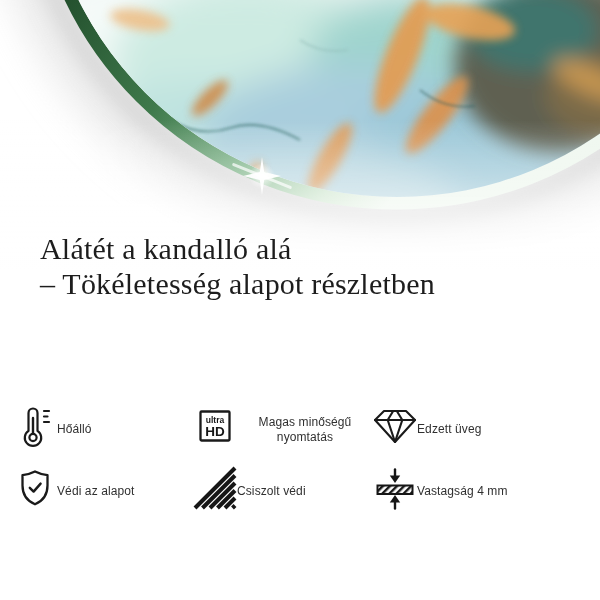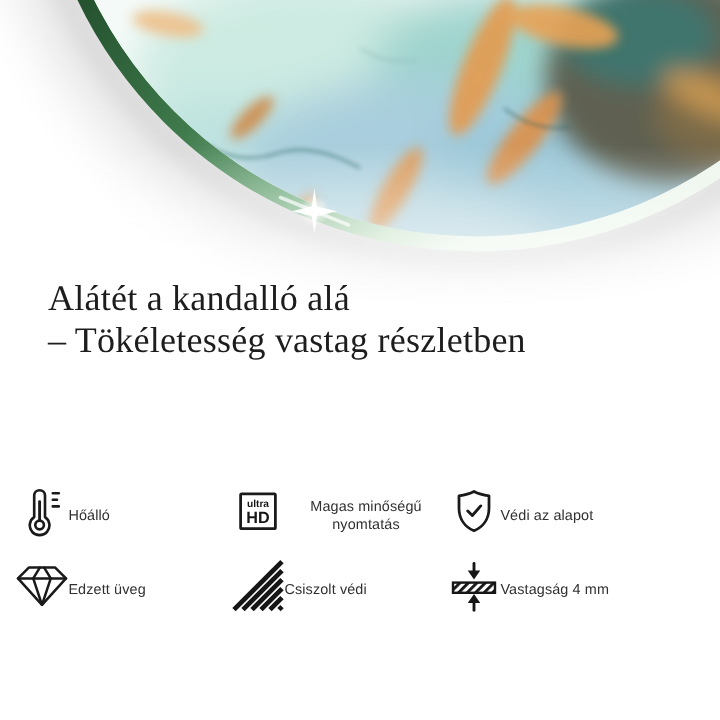--- a/index.html
+++ b/index.html
@@ -122,21 +122,21 @@
       <g>
         <circle cx="262" cy="176" r="13" fill="url(#glowG)"></circle>
         <rect x="230" y="174.5" width="64" height="3" rx="1.5" fill="#ffffff" opacity="0.7" transform="rotate(22 262 176)"></rect>
         <path d="M262 157 L264.2 172 L281 176 L264.2 180 L262 195 L259.8 180 L243 176 L259.8 172 Z" fill="#ffffff" opacity="0.95"></path>
       </g>
     </svg>
   </div>
 
   <h1 class="title">
     <span>Alátét a kandalló alá</span>
-    <span>– Tökéletesség vastag részletben</span>
+    <span>– Tökéletesség alapot részletben</span>
   </h1>
 
   <p class="desc">
     </p>
     <div>A termék kiváló minőségű, 4 mm vastag edzett üvegből készült, amely kiemeli a nyomtatás</div>
     <div>színmélységét és elegáns fényt biztosít. Magas hőmérsékletálló, és védi a sérülésektől, így</div>
     <div>hosszú évekre biztosítja a kandalló körüli teret.</div>
   <p></p>
 
   <div class="features">
@@ -159,37 +159,37 @@
           <rect x="7.5" y="7.5" width="29" height="29" rx="1" fill="none" stroke="#1a1a1a" stroke-width="2.3"></rect>
           <text x="22" y="18.5" text-anchor="middle" font-family="Liberation Sans, sans-serif" font-size="8.5" font-weight="700" fill="#161616">ultra</text>
           <text x="22" y="31.5" text-anchor="middle" font-family="Liberation Sans, sans-serif" font-size="13.5" font-weight="700" fill="#161616">HD</text>
         </svg>
       </div>
       <div class="flabel">Magas minőségű nyomtatás</div>
     </div>
 
     <div class="feature">
       <div class="icon-wrap">
-        <svg width="44" height="44" viewBox="0 0 44 44" fill="none" stroke="#1a1a1a" stroke-width="2.3" stroke-linecap="round" stroke-linejoin="round">
-          <path d="M22 5.5 C25.5 7.3 30.5 8.6 34.5 9.2 V19.5 C34.5 28.6 29.3 35.2 22 38.3 C14.7 35.2 9.5 28.6 9.5 19.5 V9.2 C13.5 8.6 18.5 7.3 22 5.5 Z"></path>
-          <path d="M16.8 21.8 L20.6 25.6 L27.6 17.6" stroke-width="2.4"></path>
-        </svg>
-      </div>
-      <div class="flabel">Védi az alapot</div>
-    </div>
-
-    <div class="feature">
-      <div class="icon-wrap">
         <svg width="44" height="44" viewBox="0 0 44 44" fill="none" stroke="#1a1a1a" stroke-width="2.1" stroke-linecap="round" stroke-linejoin="round">
           <path d="M11 7 H33 L42 16 L22 38 L2 16 Z"></path>
           <path d="M2 16 H42"></path>
           <path d="M20.2 7 L14.7 16 L22 38 L29.3 16 L23.8 7"></path>
         </svg>
       </div>
       <div class="flabel">Edzett üveg</div>
+    </div>
+
+    <div class="feature">
+      <div class="icon-wrap">
+        <svg width="44" height="44" viewBox="0 0 44 44" fill="none" stroke="#1a1a1a" stroke-width="2.3" stroke-linecap="round" stroke-linejoin="round">
+          <path d="M22 5.5 C25.5 7.3 30.5 8.6 34.5 9.2 V19.5 C34.5 28.6 29.3 35.2 22 38.3 C14.7 35.2 9.5 28.6 9.5 19.5 V9.2 C13.5 8.6 18.5 7.3 22 5.5 Z"></path>
+          <path d="M16.8 21.8 L20.6 25.6 L27.6 17.6" stroke-width="2.4"></path>
+        </svg>
+      </div>
+      <div class="flabel">Védi az alapot</div>
     </div>
 
     <div class="feature">
       <div class="icon-wrap">
         <svg width="44" height="44" viewBox="0 0 44 44" stroke="#161616" stroke-width="4" fill="none">
           <path d="M2 42 L42 2"></path>
           <path d="M9.5 42 L42 9.5"></path>
           <path d="M17 42 L42 17"></path>
           <path d="M24.5 42 L42 24.5"></path>
           <path d="M32 42 L42 32"></path>

